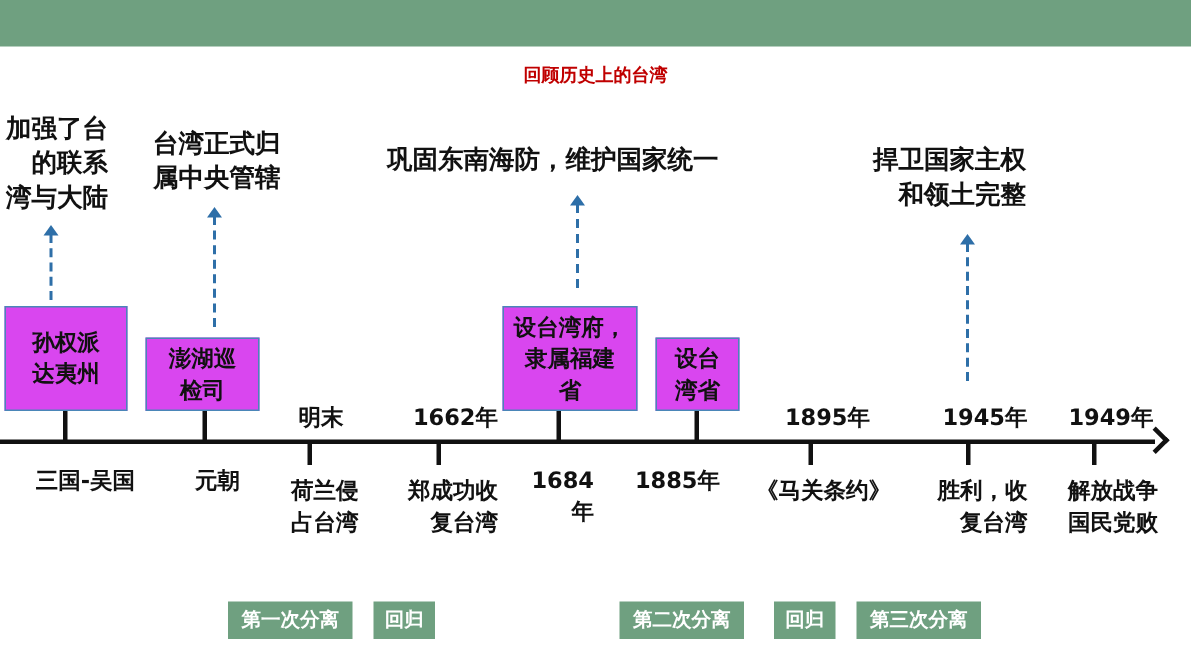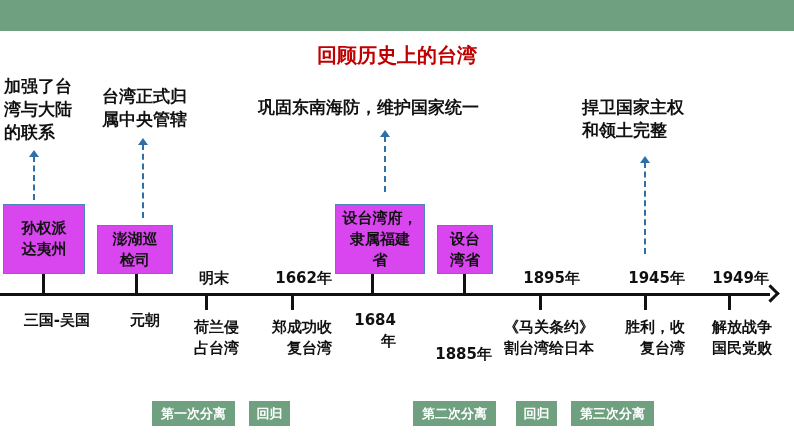--- a/index.html
+++ b/index.html
@@ -1,38 +1,38 @@
 <!DOCTYPE html>
 <html><head>
 <meta charset="utf-8">
 <style>
   html,body{margin:0;padding:0;}
   body{width:794px;height:447px;position:relative;background:#ffffff;overflow:hidden;font-family:"DejaVu Sans","Liberation Sans",sans-serif;}
   .topbar{position:absolute;left:0;top:0;width:794px;height:31px;background:#6fa080;}
-  .title{position:absolute;left:0;width:794px;top:42px;text-align:center;font-size:20px;font-weight:bold;color:#c00000;}
-  .big{position:absolute;font-size:17px;font-weight:bold;color:#111;line-height:23px;white-space:nowrap;}
+  .title{position:absolute;left:0;width:794px;top:42px;text-align:center;font-size:12px;font-weight:bold;color:#c00000;}
+  .big{position:absolute;font-size:17px;font-weight:bold;color:#111;line-height:23px;white-space:nowrap;text-align:right;}
   .arrow{position:absolute;width:2px;border-left:2px dashed #2e6fa8;}
   .arrow::before{content:"";position:absolute;left:-6px;top:-6px;width:0;height:0;border-left:5px solid transparent;border-right:5px solid transparent;border-bottom:7px solid #2e6fa8;}
   .box{position:absolute;border:1.5px solid #4a86b8;background:#d946ef;font-size:15px;font-weight:bold;color:#111;text-align:center;line-height:21px;display:flex;flex-direction:column;justify-content:center;box-sizing:border-box;}
   .axis{position:absolute;left:0;top:293px;width:770px;height:3px;background:#111;}
   .axis-head{position:absolute;left:764px;top:287px;width:10px;height:10px;border-top:3px solid #111;border-right:3px solid #111;transform:rotate(45deg);}
   .tick{position:absolute;width:3px;background:#111;}
   .lbl{position:absolute;font-size:15px;font-weight:bold;color:#111;line-height:21px;text-align:right;white-space:nowrap;}
   .tag{position:absolute;top:401px;height:25px;background:#6fa080;color:#fff;font-size:13px;font-weight:bold;line-height:25px;text-align:center;}
 </style>
 </head>
 <body>
 
 <div class="topbar"></div>
 <div class="title">回顾历史上的台湾</div>
 
 <div class="big" style="left:4px;top:75px;">
   <div>加强了台</div>
+  <div>的联系</div>
   <div>湾与大陆</div>
-  <div>的联系</div>
 </div>
 <div class="big" style="left:102px;top:85px;">
   <div>台湾正式归</div>
   <div>属中央管辖</div>
 </div>
 <div class="big" style="left:258px;top:96px;">
   <div>巩固东南海防，维护国家统一</div>
 </div>
 <div class="big" style="left:582px;top:96px;">
   <div>捍卫国家主权</div>
@@ -93,26 +93,25 @@
   <div>占台湾</div>
 </div>
 <div class="lbl" style="left:252px;top:317px;width:80px;">
   <div>郑成功收</div>
   <div>复台湾</div>
 </div>
 <div class="lbl" style="left:352px;top:310px;width:44px;">
   <div>1684</div>
   <div>年</div>
 </div>
-<div class="lbl" style="left:428px;top:310px;width:64px;margin-top:34px;">
+<div class="lbl" style="left:416px;top:310px;width:64px;">
   <div>1885年</div>
 </div>
 <div class="lbl" style="left:490px;top:317px;width:104px;">
   <div>《马关条约》</div>
-  <div>割台湾给日本</div>
 </div>
 <div class="lbl" style="left:605px;top:317px;width:80px;">
   <div>胜利，收</div>
   <div>复台湾</div>
 </div>
 <div class="lbl" style="left:692px;top:317px;width:80px;">
   <div>解放战争</div>
   <div>国民党败</div>
 </div>
 

